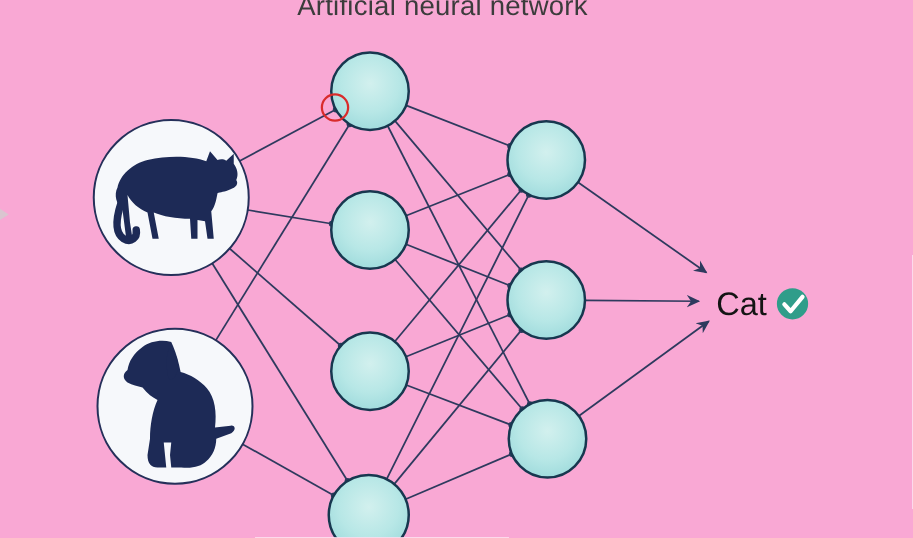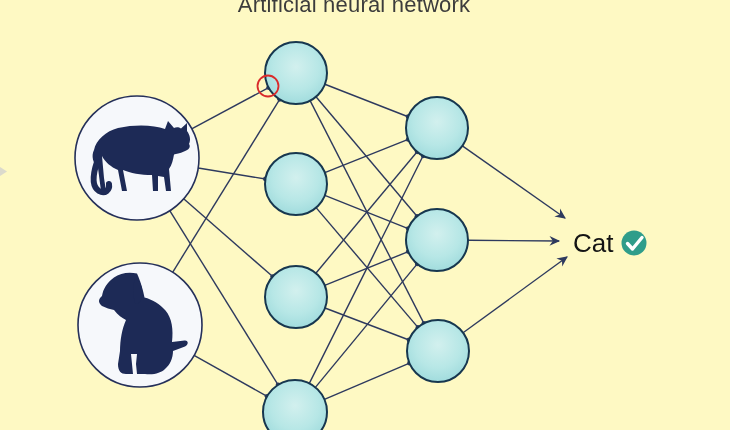--- a/index.html
+++ b/index.html
@@ -1,17 +1,17 @@
 <!DOCTYPE html>
 <html><head>
 <meta charset="utf-8">
 <style>
   html,body{margin:0;padding:0;background:#ffffff;}
   .page{
-    position:relative;width:730px;height:430px;overflow:hidden;background:#fef9c3;
+    position:relative;width:730px;height:430px;overflow:hidden;background:#f9a8d4;
     font-family:"Liberation Sans", sans-serif;
   }
   .title{
     position:absolute;top:-8px;left:-11px;width:730px;text-align:center;
     font-size:22px;font-weight:400;color:#3c3c3c;letter-spacing:.2px;line-height:26px;
     user-select:none;
   }
   svg{position:absolute;top:0;left:0;}
   .out-label{
     font-family:"Liberation Sans", sans-serif;font-size:26px;font-weight:500;fill:#141414;

